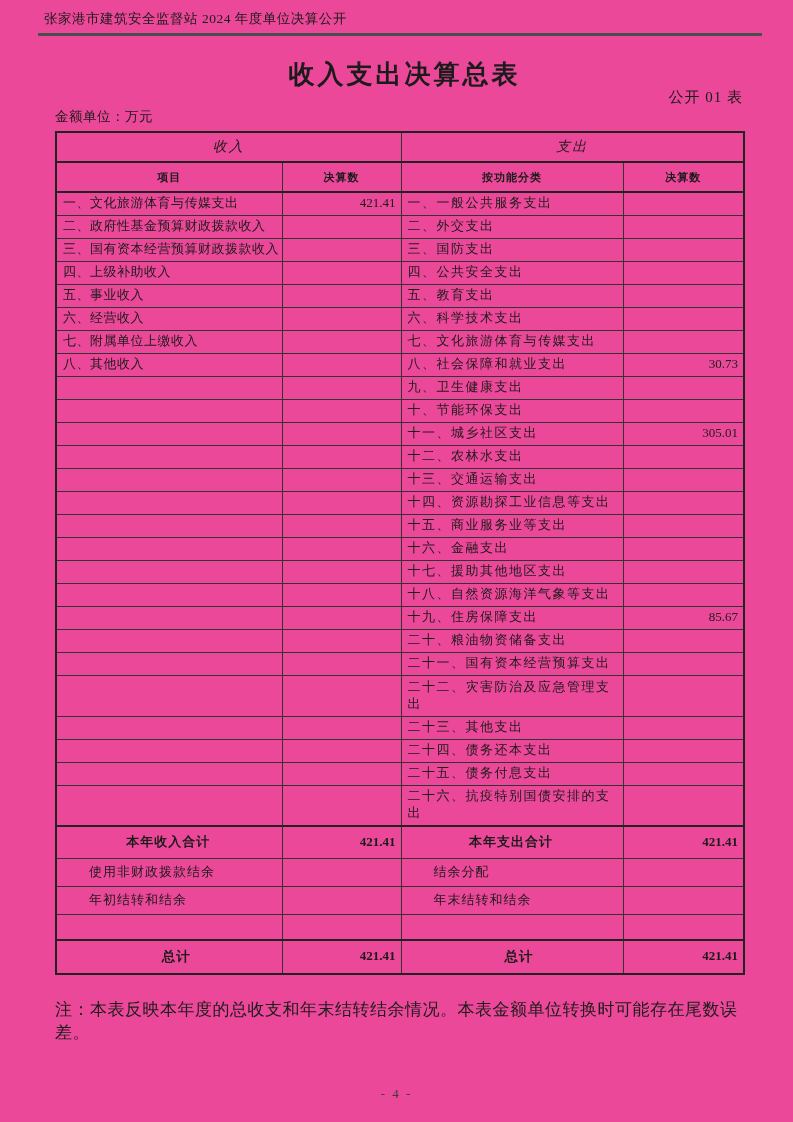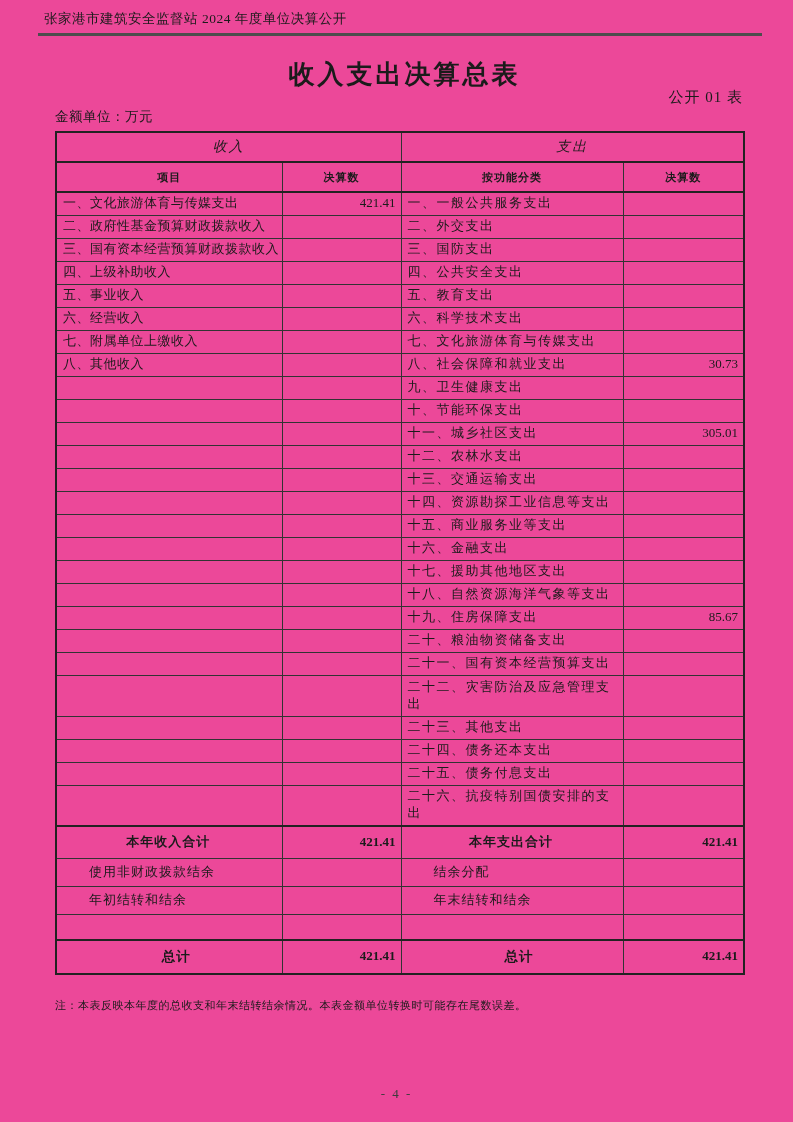--- a/index.html
+++ b/index.html
@@ -53,21 +53,21 @@
   tr.rd{height:41px;}
   tr.total-row td{height:29px;font-weight:700;border-top:2px solid #222;}
   tr.total-row td.lbl{text-align:center;padding-left:0;font-size:13px;letter-spacing:1px;}
   tr.spec-row{height:28px;}
   tr.spec-row td.lbl{padding-left:32px;letter-spacing:1px;}
   tr.empty-row{height:25px;}
   tr.grand-row td{height:30px;font-weight:700;border-top:2px solid #222;border-bottom:2px solid #222;}
   tr.grand-row td.lbl{text-align:center;padding-left:16px;font-size:13.5px;letter-spacing:1px;}
   .note{
     position:absolute;top:998px;left:55px;width:700px;
-    font-size:11px;letter-spacing:0.5px;
+    font-size:17px;letter-spacing:0.5px;
   }
   .page-number{
     position:absolute;top:1086px;left:0;width:100%;
     text-align:center;font-size:13px;color:#3c3c3c;letter-spacing:2px;
   }
 </style>
 </head>
 <body>
 
 <div class="page">

